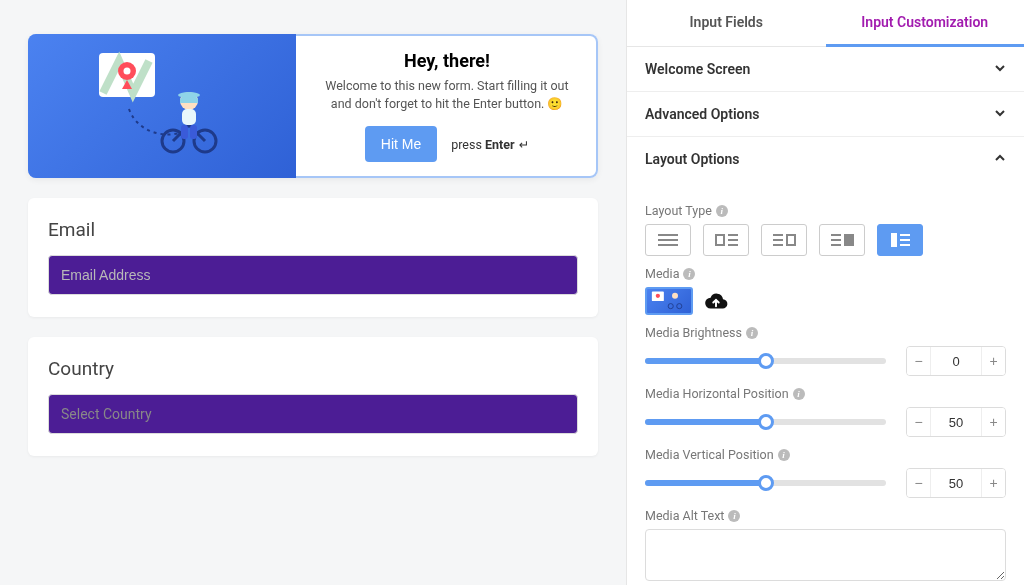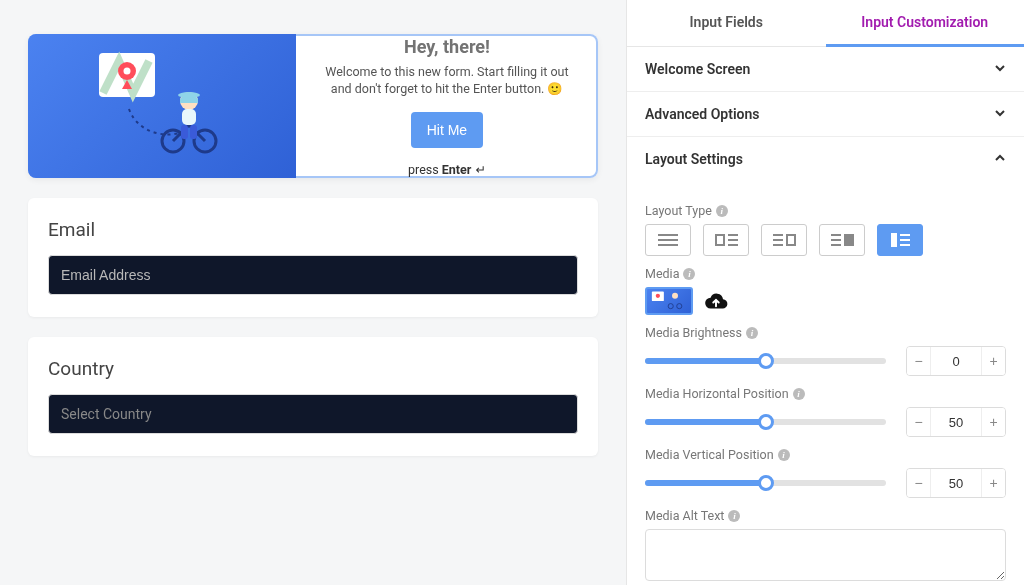--- a/index.html
+++ b/index.html
@@ -33,23 +33,23 @@
   }
   .welcome-body {
     flex: 1;
     display: flex;
     flex-direction: column;
     align-items: center;
     justify-content: center;
     padding: 12px 22px;
     text-align: center;
   }
-  .welcome-title { font-size: 18px; font-weight: 700; color: #737373; margin-bottom: 6px; }
+  .welcome-title { font-size: 18px; font-weight: 700; color: #000000; margin-bottom: 6px; }
   .welcome-desc { font-size: 12.5px; color: #555; line-height: 1.4; max-width: 260px; }
-  .welcome-actions { margin-top: 14px; display: flex; align-items: center; gap: 14px; flex-direction: column; }
+  .welcome-actions { margin-top: 14px; display: flex; align-items: center; gap: 14px; }
   .hitme-btn {
     background: #5e9bf2;
     color: #fff;
     border: none;
     border-radius: 4px;
     padding: 10px 16px;
     font-size: 14px;
     font-weight: 500;
     cursor: pointer;
   }
@@ -69,21 +69,21 @@
   .text-input, .select-box {
     width: 100%;
     height: 40px;
     border: 1px solid #dcdcdc;
     border-radius: 4px;
     padding: 0 12px;
     font-size: 14px;
     color: #888;
     display: flex;
     align-items: center;
-    background: #0f172a;
+    background: #4c1d95;
   }
   .text-input::placeholder { color: #b8b8b8; }
   .select-box { justify-content: space-between; cursor: pointer; }
 
   
   .tabs { display: flex; border-bottom: 1px solid #e6e6e6; }
   .tab {
     flex: 1;
     text-align: center;
     padding: 14px 0;
@@ -251,21 +251,21 @@
     <div class="acc-item">
       <span>Advanced Options</span>
       <span class="acc-caret">
         <svg width="12" height="12" viewBox="0 0 12 12">
             <path d="M2 4 L6 8 L10 4" fill="none" stroke="#333" stroke-width="2"></path>
           </svg>
       </span>
     </div>
 
     <div class="acc-item" style="border-bottom:none;">
-      <span>Layout Settings</span>
+      <span>Layout Options</span>
       <span class="acc-caret">
         <svg width="12" height="12" viewBox="0 0 12 12">
             <path d="M2 8 L6 4 L10 8" fill="none" stroke="#333" stroke-width="2"></path>
           </svg>
       </span>
     </div>
 
     <div class="acc-body">
 
       <div class="setting-label">

